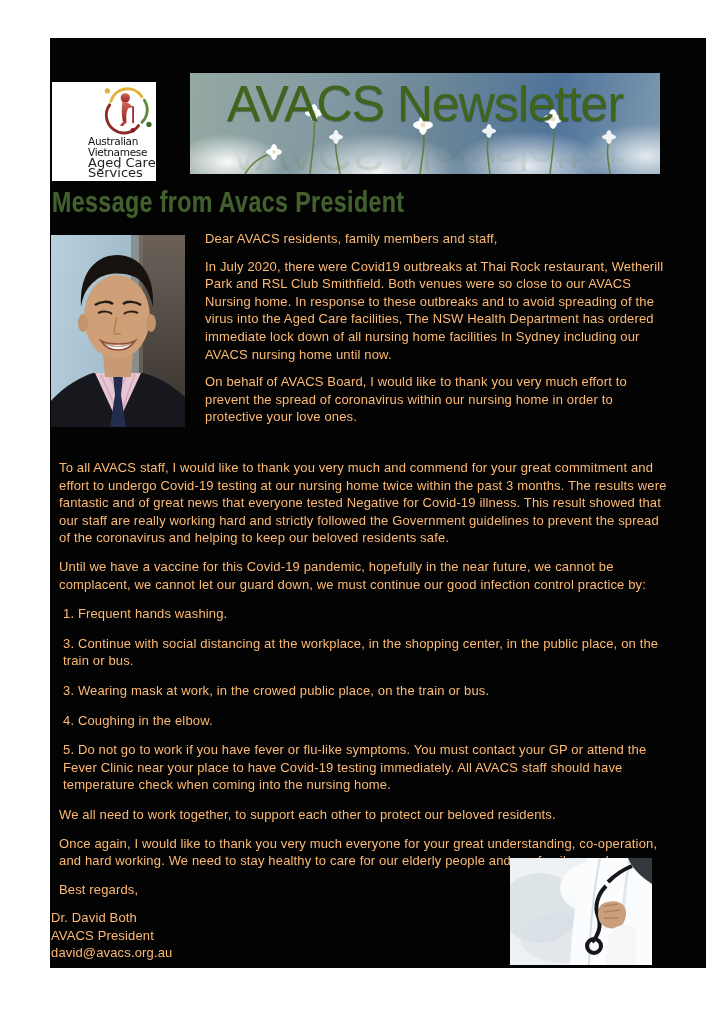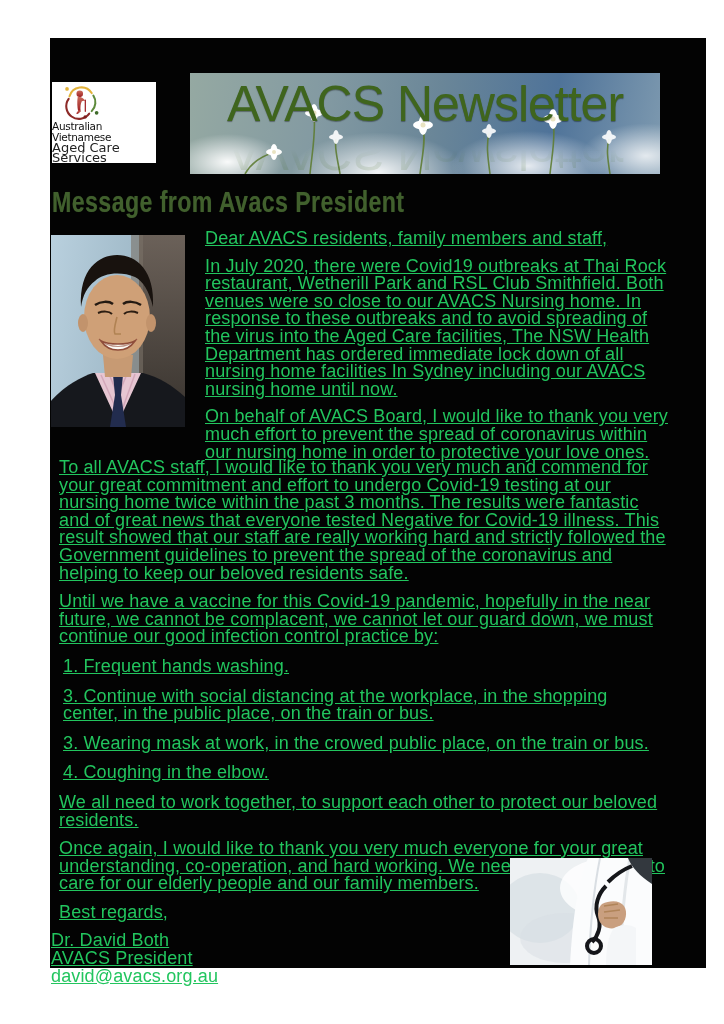--- a/index.html
+++ b/index.html
@@ -2,21 +2,21 @@
 <html><head>
 <meta charset="utf-8">
 <style>
   * { margin:0; padding:0; box-sizing:border-box; }
   html,body { width:724px; height:1024px; background:#ffffff; font-family:"Liberation Sans", sans-serif; }
   .canvas { position:relative; width:724px; height:1024px; background:#ffffff; overflow:hidden; }
 
   .page { position:absolute; left:50px; top:38px; width:656px; height:930px; background:#030303; }
 
   
-  .logo-box { position:absolute; left:2px; top:44px; width:104px; height:81px; background:#ffffff; display:flex; flex-direction:column; align-items:flex-start; justify-content:flex-start; padding-top:2px; }
+  .logo-box { position:absolute; left:2px; top:44px; width:104px; height:99px; background:#ffffff; display:flex; flex-direction:column; align-items:flex-end; justify-content:flex-start; padding-top:2px;padding-left:36px; }
   .logo-mark { width:58px; height:52px; }
   .logo-line1 { font-size:10.5px; color:#111; line-height:11px; letter-spacing:-0.3px; font-family:"DejaVu Sans", sans-serif; }
   .logo-line2 { font-size:13px; color:#222; line-height:10px; font-family:"DejaVu Sans", sans-serif; }
 
   
   .banner { position:absolute; left:140px; top:35px; width:470px; height:101px; overflow:hidden;
     background:
       radial-gradient(ellipse 80px 40px at 8% 88%, rgba(255,255,255,0.95), rgba(255,255,255,0) 70%),
       radial-gradient(ellipse 120px 55px at 40% 98%, rgba(255,255,255,0.9), rgba(255,255,255,0) 72%),
       radial-gradient(ellipse 110px 50px at 72% 92%, rgba(255,255,255,0.85), rgba(255,255,255,0) 70%),
@@ -36,21 +36,21 @@
   
   .section-heading { position:absolute; left:2px; top:148px; color:#41602d; font-size:29px; font-weight:bold;
     transform:scaleX(0.80); transform-origin:left center; white-space:nowrap; letter-spacing:0.5px;
     text-shadow:0 0 1px #23361a; }
 
   
   .president-photo { position:absolute; left:1px; top:197px; width:134px; height:192px; }
   .doctor-photo { position:absolute; left:460px; top:820px; width:142px; height:107px; }
 
   
-  .blue-text { color:#22c55e; font-size:18px; line-height:17.6px; letter-spacing:0.15px;text-decoration:underline; }
+  .blue-text { color:#fdba74; font-size:13px; line-height:17.6px; letter-spacing:0.15px; }
   .intro-block { position:absolute; left:155px; top:192px; width:466px; }
   .intro-block p { margin:0 0 10px 0; }
   .body-block { position:absolute; left:1px; top:421px; width:621px; }
   .body-block p { margin:0 0 11px 0;padding-left:8px; }
   .list-line { margin:12px; }
   .sig-line { margin:0; }
   .sig-block { margin-top:11px; }
 </style>
 </head>
 <body>
@@ -181,20 +181,21 @@
       <p>On behalf of AVACS Board, I would like to thank you very much effort to prevent the spread of coronavirus within our nursing home in order to protective your love ones.</p>
     </div>
 
     <div class="body-block blue-text">
       <p>To all AVACS staff, I would like to thank you very much and commend for your great commitment and effort to undergo Covid-19 testing at our nursing home twice within the past 3 months. The results were fantastic and of great news that everyone tested Negative for Covid-19 illness. This result showed that our staff are really working hard and strictly followed the Government guidelines to prevent the spread of the coronavirus and helping to keep our beloved residents safe.</p>
       <p style="margin-bottom:0">Until we have a vaccine for this Covid-19 pandemic, hopefully in the near future, we cannot be complacent, we cannot let our guard down, we must continue our good infection control practice by:</p>
       <div class="list-line">1. Frequent hands washing.</div>
       <div class="list-line">3. Continue with social distancing at the workplace, in the shopping center, in the public place, on the train or bus.</div>
       <div class="list-line">3. Wearing mask at work, in the crowed public place, on the train or bus.</div>
       <div class="list-line">4. Coughing in the elbow.</div>
+      <div class="list-line">5. Do not go to work if you have fever or flu-like symptoms. You must contact your GP or attend the Fever Clinic near your place to have Covid-19 testing immediately. All AVACS staff should have temperature check when coming into the nursing home.</div>
       <p>We all need to work together, to support each other to protect our beloved residents.</p>
       <p>Once again, I would like to thank you very much everyone for your great understanding, co-operation, and hard working. We need to stay healthy to care for our elderly people and our family members.</p>
       <p>Best regards,</p>
       <div class="sig-block">
         <div class="sig-line">Dr. David Both</div>
         <div class="sig-line">AVACS President</div>
         <div class="sig-line">david@avacs.org.au</div>
       </div>
     </div>
 

